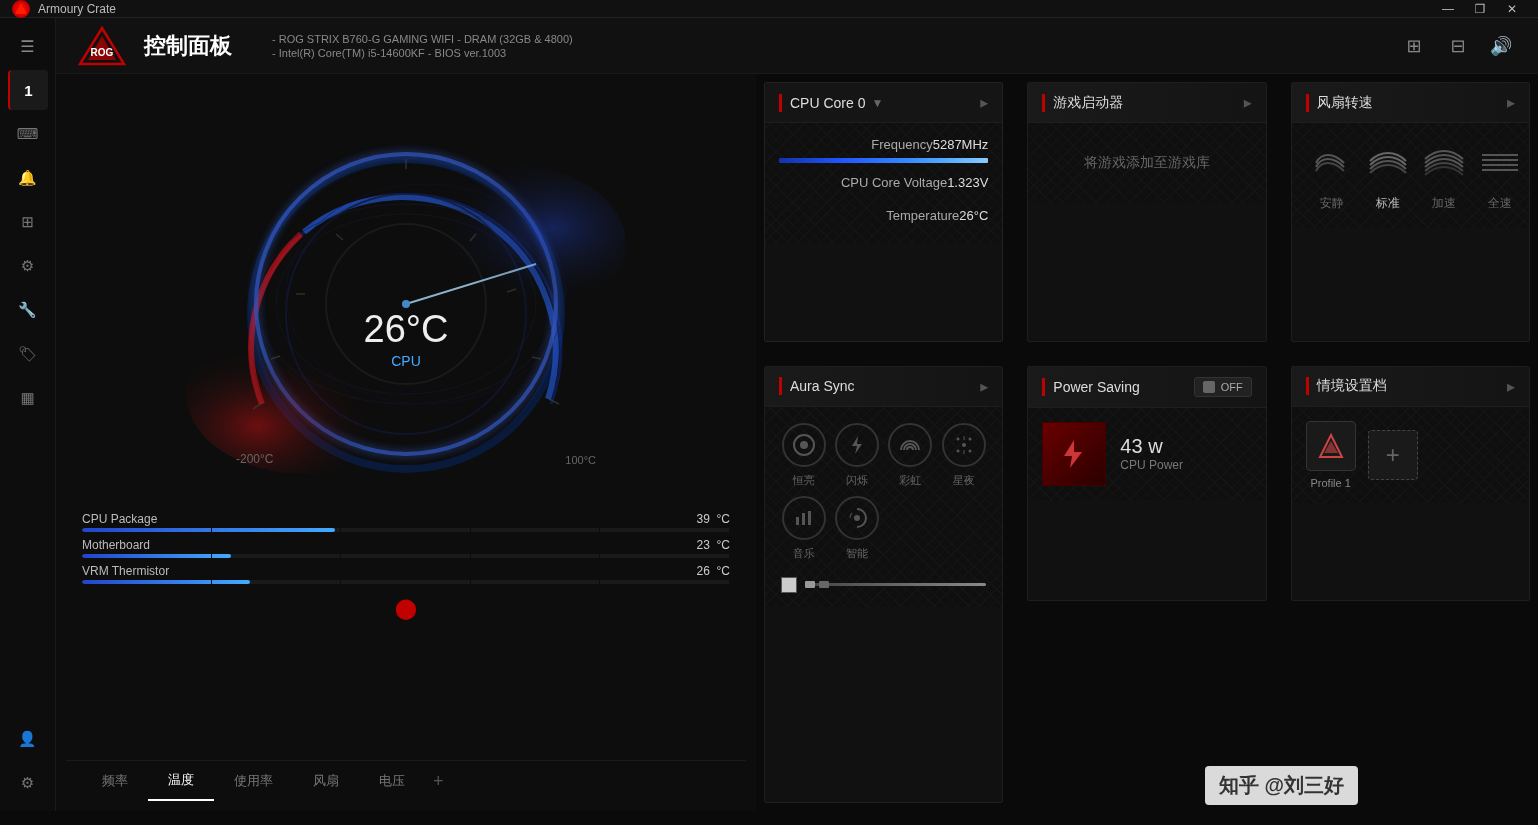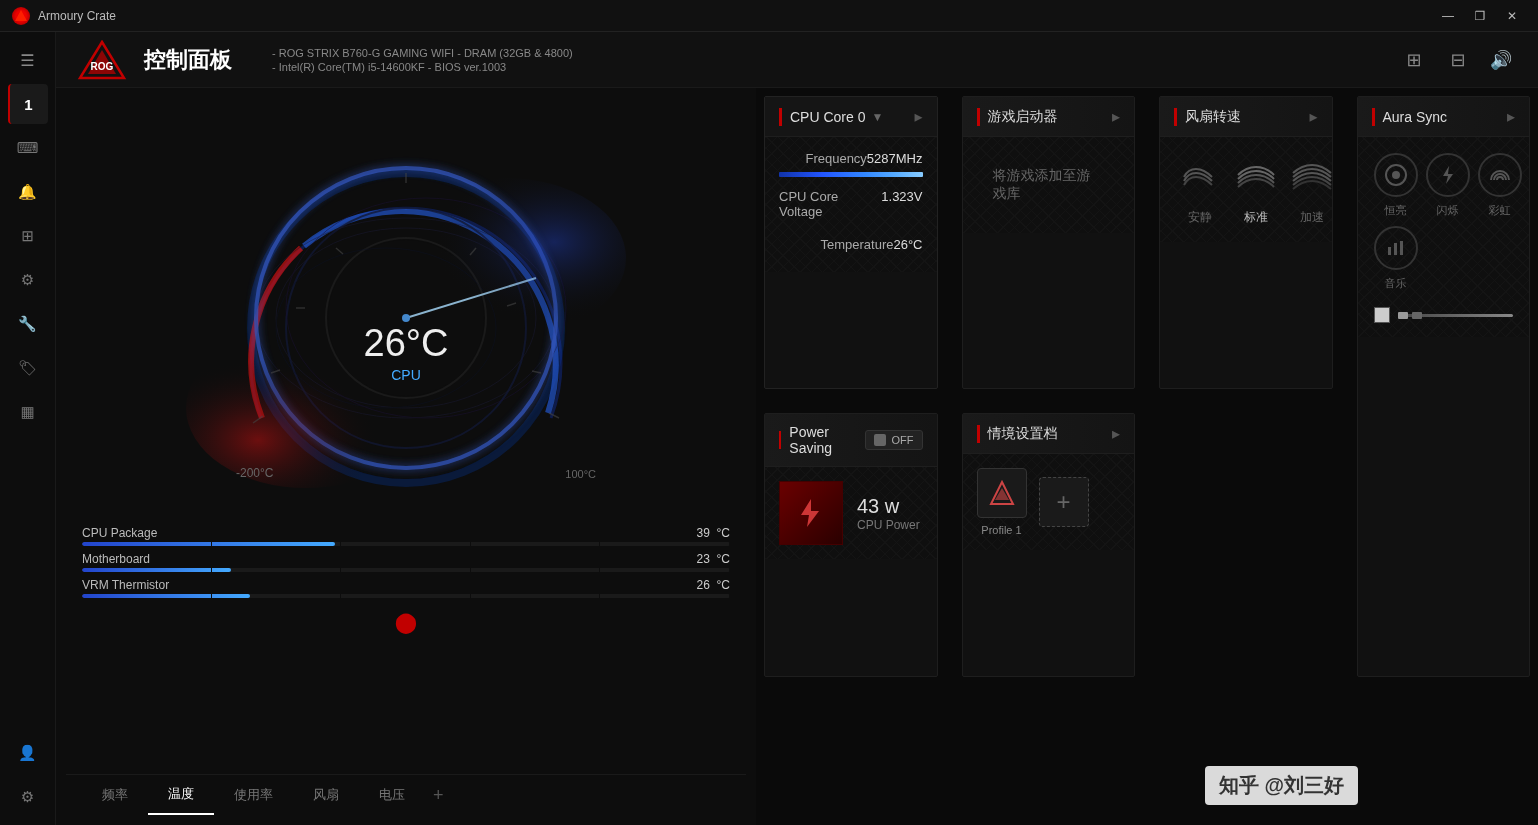--- a/index.html
+++ b/index.html
@@ -7,21 +7,21 @@
       width: 1538px;
       height: 825px;
       background: #0a0a0a;
       font-family: 'Segoe UI', Arial, sans-serif;
       color: #ccc;
       overflow: hidden;
     }
 
     
     .titlebar {
-      height: 32px;
+      height: 18px;
       background: #111;
       display: flex;
       align-items: center;
       justify-content: space-between;
       padding: 0 12px;
       border-bottom: 1px solid #222;
     }
     .titlebar-left {
       display: flex;
       align-items: center;
@@ -268,21 +268,21 @@
       margin-left: auto;
       color: #555;
       font-size: 16px;
       cursor: pointer;
     }
 
     
     .right-grid {
       flex: 1;
       display: grid;
-      grid-template-columns: 1fr 1fr 1fr 1fr;
+      grid-template-columns: 1fr 1fr 1fr;
       grid-template-rows: auto auto auto;
       gap: 24px;
       padding: 8px;
     }
 
     
     .cpu-widget {
       background: #111;
       border: 1px solid #222;
     }
@@ -889,20 +889,30 @@
               <div class="aura-icon-item">
                 <div class="aura-icon-circle">
                   <svg width="26" height="26" viewBox="0 0 26 26">
                     <rect x="5" y="12" width="3" height="8" fill="#555"></rect>
                     <rect x="11" y="8" width="3" height="12" fill="#555"></rect>
                     <rect x="17" y="6" width="3" height="14" fill="#555"></rect>
                   </svg>
                 </div>
                 <span class="aura-icon-label">音乐</span>
               </div>
+              <div class="aura-icon-item">
+                <div class="aura-icon-circle">
+                  <svg width="26" height="26" viewBox="0 0 26 26">
+                    <path d="M13,4 A9,9 0 0 1 22,13 A9,9 0 0 1 13,22" fill="none" stroke="#555" stroke-width="2"></path>
+                    <path d="M8,8 A7,7 0 0 0 6,13" fill="none" stroke="#444" stroke-width="1.5"></path>
+                    <circle cx="13" cy="13" r="3" fill="#555"></circle>
+                  </svg>
+                </div>
+                <span class="aura-icon-label">智能</span>
+              </div>
             </div>
 
             <div class="aura-slider-row">
               <div class="aura-color-swatch"></div>
               <div class="aura-slider">
                 <div style="position:absolute; left: 0; top:-2px; width: 10px; height: 7px; background: #999; border-radius: 1px;"></div>
                 <div style="position:absolute; left: 14px; top:-2px; width: 10px; height: 7px; background: #666; border-radius: 1px;"></div>
               </div>
             </div>
           </div>

